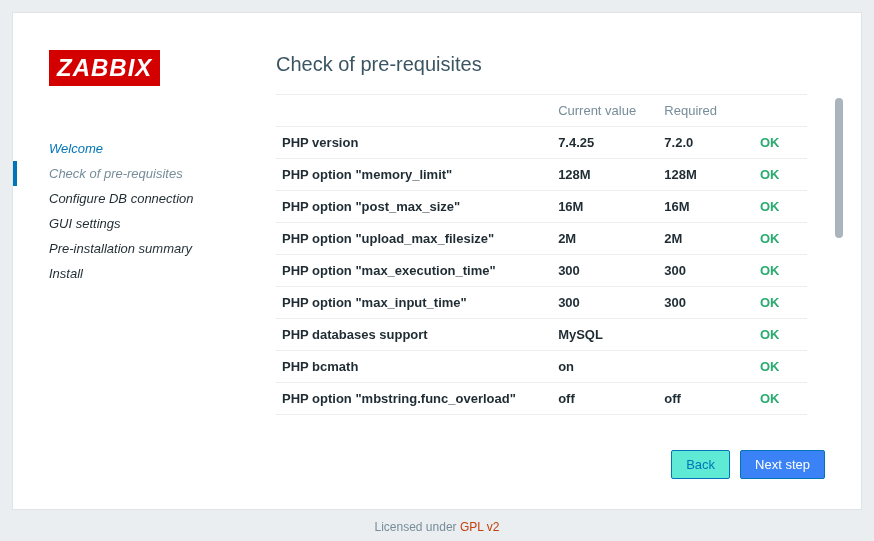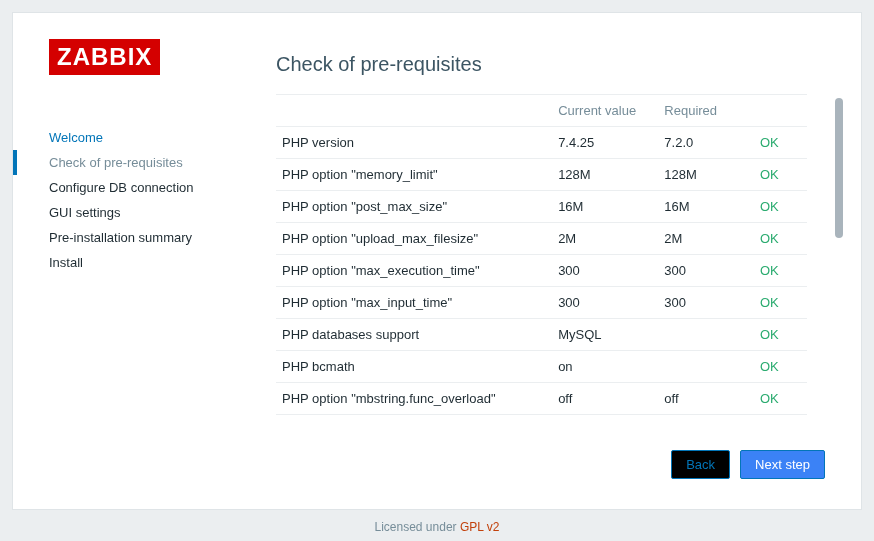--- a/index.html
+++ b/index.html
@@ -16,21 +16,22 @@
     .card {
       background: #fff;
       border: 1px solid #dfe4e7;
       margin: 12px 12px 0 12px;
       height: 498px;
       position: relative;
       display: flex;
     }
     .left-col {
       width: 245px;
-      padding: 26px 0 0 36px;
+      padding: 37px 0 0 36px;
+      font-style: italic;
     }
     .logo {
       background: #d40000;
       color: #fff;
       font-weight: bold;
       font-size: 24px;
       letter-spacing: 1px;
       padding: 4px 8px 4px 8px;
       display: inline-block;
       font-family: Arial, sans-serif;
@@ -81,20 +82,21 @@
     table {
       width: 100%;
       border-collapse: collapse;
       table-layout: fixed;
     }
     th, td {
       text-align: left;
       padding: 8px 6px;
       font-size: 13px;
       border-bottom: 1px solid #ebeef0;
+      font-weight: bold;
     }
     th {
       color: #768d99;
       font-weight: normal;
       border-top: 1px solid #ebeef0;
       margin-left: 36px;
     }
     .col-name { width: 52%; }
     .col-cur { width: 20%; }
     .col-req { width: 18%; }
@@ -121,21 +123,21 @@
       padding-right: 0;
     }
     .btn {
       font-size: 13px;
       padding: 6px 14px;
       border-radius: 2px;
       cursor: pointer;
       border: 1px solid;
     }
     .btn-secondary {
-      background: #000000;
+      background: #5eead4;
       color: #0275b8;
       border-color: #0275b8;
       text-align: right;
     }
     .btn-primary {
       background: #3b82f6;
       color: #fff;
       border-color: #0275b8;
     }
     .footer {

